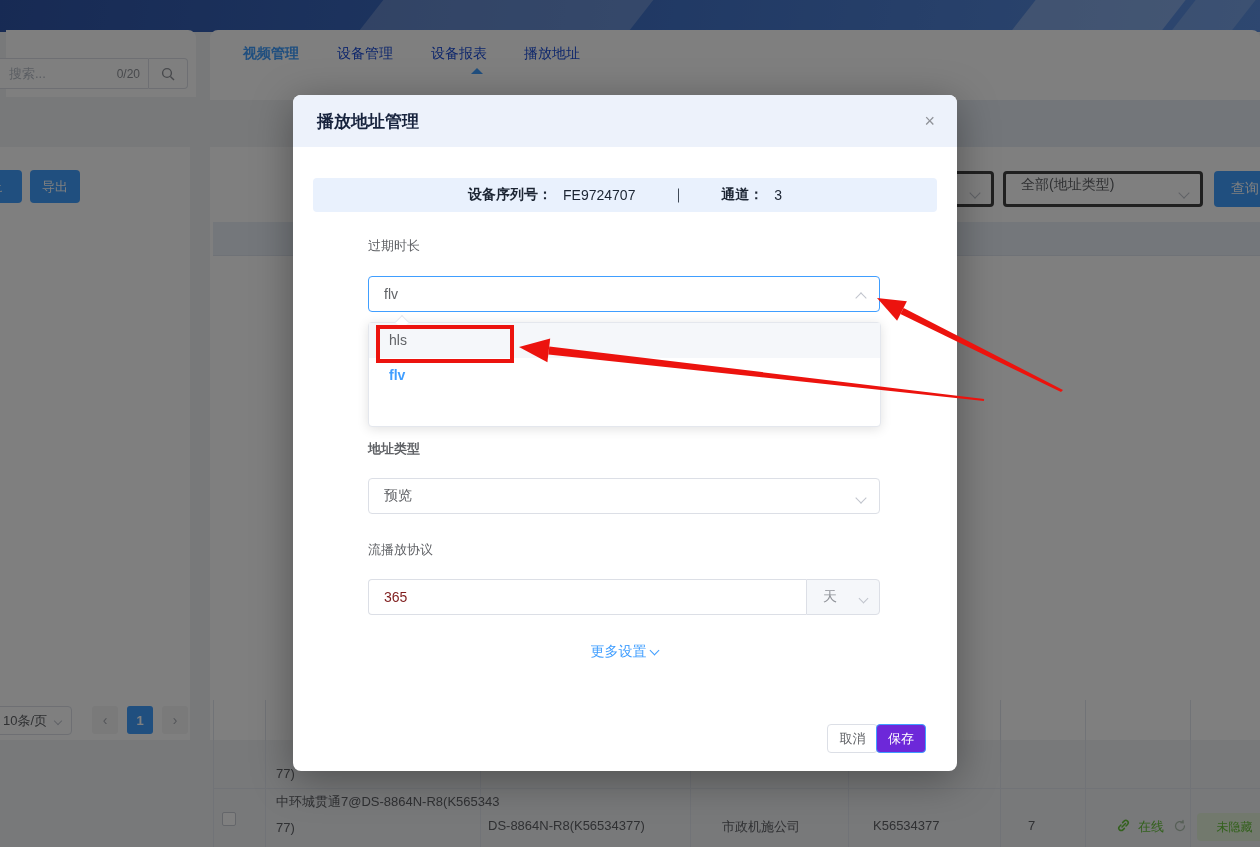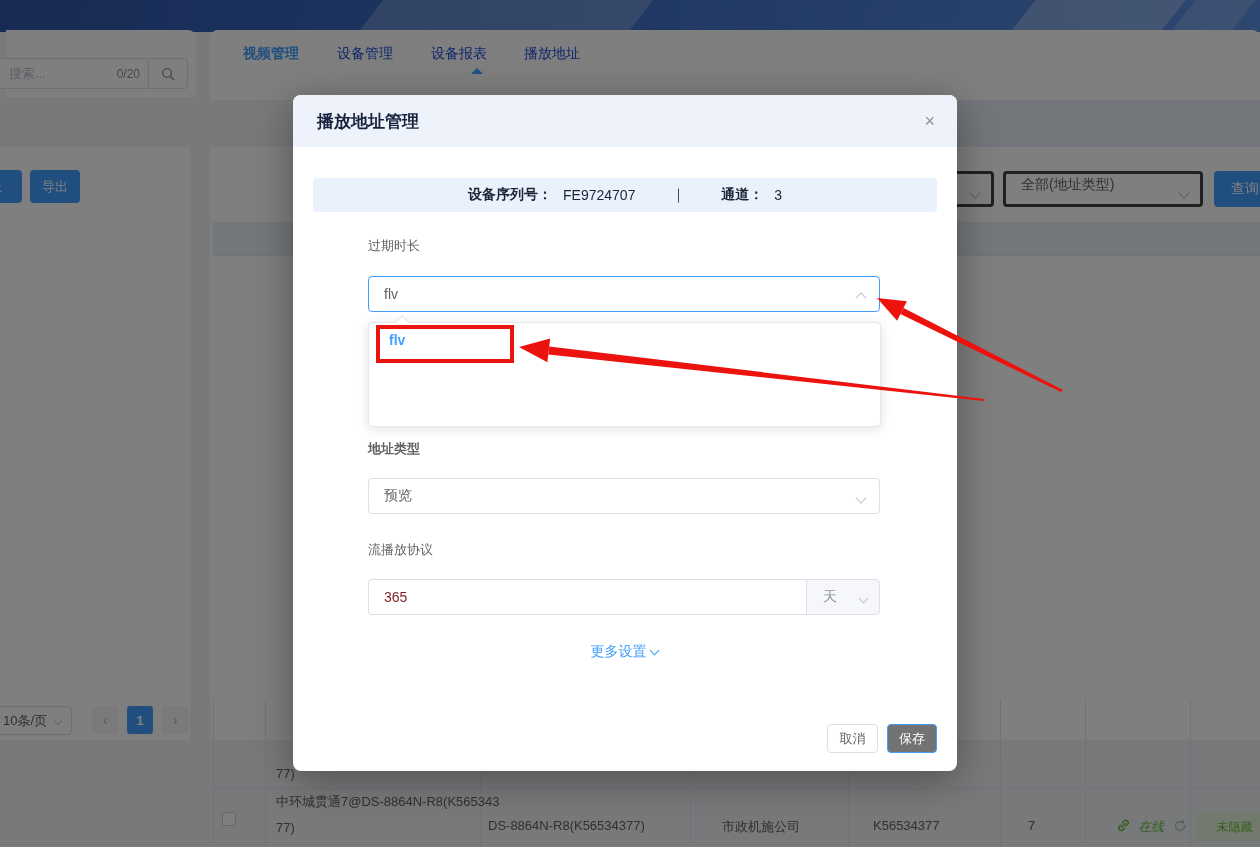--- a/index.html
+++ b/index.html
@@ -43,21 +43,21 @@
   .chv.up { transform:rotate(-135deg); }
   .sel .chv { position:absolute; right:12px; top:15px; }
 
   
   .thead { position:absolute; left:213px; top:222px; width:1047px; height:34px; background:#e9eef6; border-bottom:1px solid #dfe4ee; }
   .vline { position:absolute; top:700px; height:147px; width:1px; background:#e2e6ee; }
   .hline { position:absolute; left:213px; top:788px; width:1047px; height:1px; background:#e2e6ee; }
   .cell-text { position:absolute; font-size:13px; color:#606266; }
   .checkbox { position:absolute; width:14px; height:14px; border:1px solid #c8ccd4; border-radius:2px; background:#fff; cursor:pointer; }
   .badge-green { position:absolute; left:1197px; top:813px; width:75px; height:28px; background:#e4f3da; color:#67c23a; font-size:12px; border-radius:4px; display:flex; align-items:center; justify-content:center; }
-  .status-green { color:#67c23a; font-size:13px;font-style:italic; }
+  .status-green { color:#67c23a; font-size:13px; }
 
   
   .pg-sel { position:absolute; left:-8px; top:706px; width:80px; height:29px; border:1px solid #dcdfe6; border-radius:4px; background:#fff; font-size:13px; color:#606266; display:flex; align-items:center; padding-left:10px; cursor:pointer; }
   .pg-sel .chv { position:absolute; right:10px; top:11px; width:6px; height:6px; }
   .pg-btn { position:absolute; top:706px; width:26px; height:28px; background:#f4f4f5; border-radius:3px; color:#a8abb2; font-size:14px; display:flex; align-items:center; justify-content:center; cursor:pointer; }
   .pg-btn.page { background:#409eff; color:#fff; font-weight:bold; font-size:13px; }
 
   
   .overlay { left:0; top:0; width:1260px; height:847px; background:rgba(0,0,0,.5); z-index:50; }
 
@@ -80,21 +80,21 @@
   .opt { height:35px; line-height:35px; padding-left:20px; font-size:14px; color:#606266; cursor:pointer; }
   .opt.hover { background:#f5f7fa; }
   .opt.selected { color:#409eff; font-weight:bold; }
   .expire-input { position:absolute; left:0; top:484px; width:438px; height:36px; border:1px solid #dcdfe6; border-right:none; border-radius:4px 0 0 4px; padding-left:15px; font-size:14px; color:#7f1d1d; outline:none; }
   .unit-sel { position:absolute; left:438px; top:484px; width:74px; height:36px; background:#f5f7fa; border:1px solid #dcdfe6; border-radius:0 4px 4px 0; font-size:14px; color:#909399; display:flex; align-items:center; padding-left:16px; cursor:pointer; }
   .unit-sel .chv { position:absolute; right:12px; top:15px; width:7px; height:7px; }
   .more-link { position:absolute; left:0; top:548px; width:512px; text-align:center; font-size:14px; color:#409eff; cursor:pointer; }
   .more-link .chv { border-color:#409eff; width:7px; height:7px; margin-left:4px; position:relative; top:-2px; }
   .modal-footer-btn { position:absolute; height:29px; border-radius:4px; font-size:13px; display:flex; align-items:center; justify-content:center; cursor:pointer; }
   .btn-cancel { right:79px; bottom:18px; width:51px; background:#fff; border:1px solid #dcdfe6; color:#606266; }
-  .btn-save { right:20px; bottom:18px; width:50px; background:#737373; border:1px solid #409eff; color:#fff; }
+  .btn-save { right:31px; bottom:18px; width:50px; background:#6d28d9; border:1px solid #409eff; color:#fff; }
 
   
   .anno { z-index:200; pointer-events:none; }
   .anno-rect { left:376px; top:325px; width:138px; height:38px; border:4px solid #ec130e; }
   svg.arrows { position:absolute; left:0; top:0; width:1260px; height:847px; z-index:210; pointer-events:none; }
 </style>
 </head>
 <body>
 
 <div class="abs banner">
@@ -202,20 +202,21 @@
 
   <div class="form">
     <div class="f-label" style="top:142px;">过期时长</div>
     <div class="f-sel focus" style="top:181px;">
       <span>flv</span>
       <span class="chv up"></span>
     </div>
 
     <div class="dropdown">
       <div class="notch"></div>
+      <div class="opt hover">hls</div>
       <div class="opt selected">flv</div>
     </div>
 
     <div class="f-label" style="top:345px;font-weight:bold;">地址类型</div>
     <div class="f-sel" style="top:383px;">
       <span>预览</span>
       <span class="chv"></span>
     </div>
 
     <div class="f-label" style="top:446px;">流播放协议</div>

